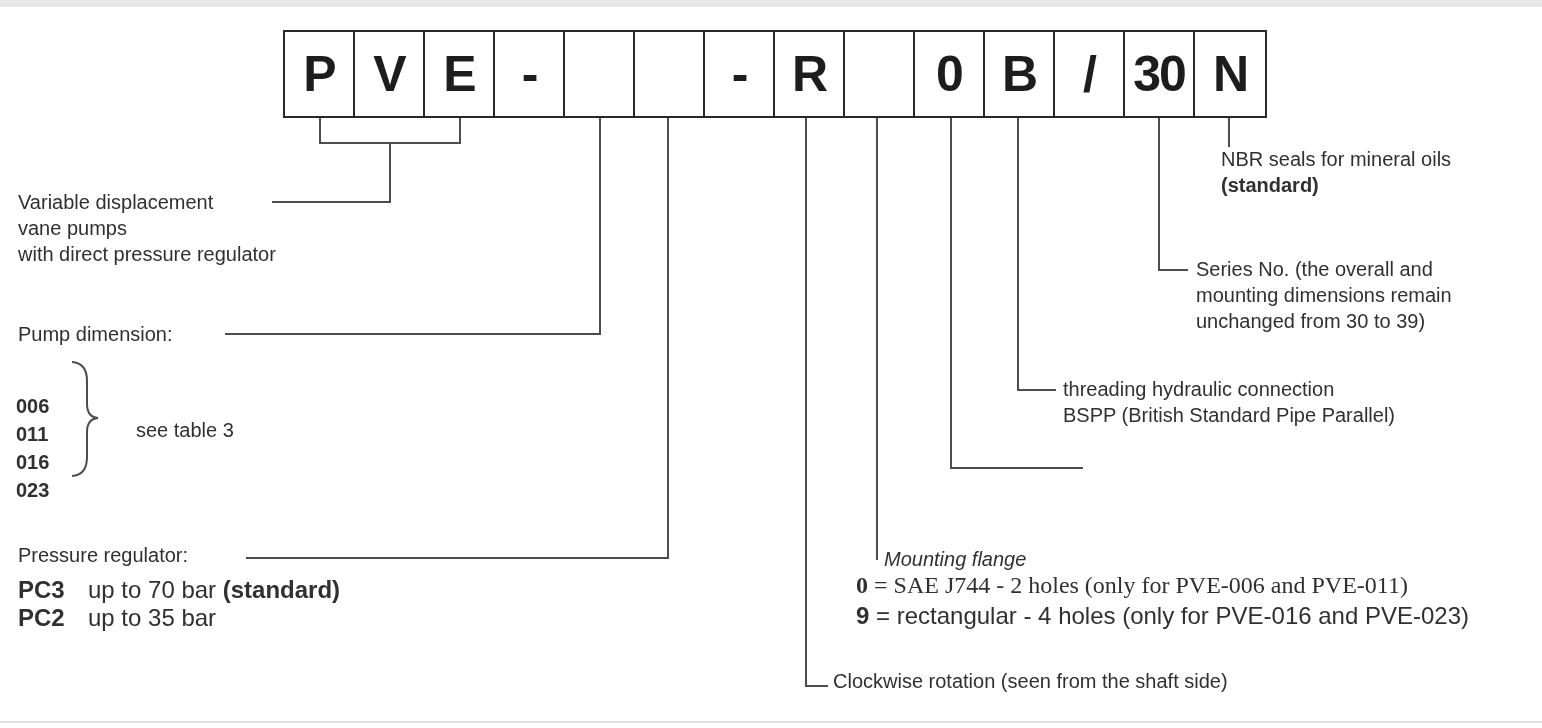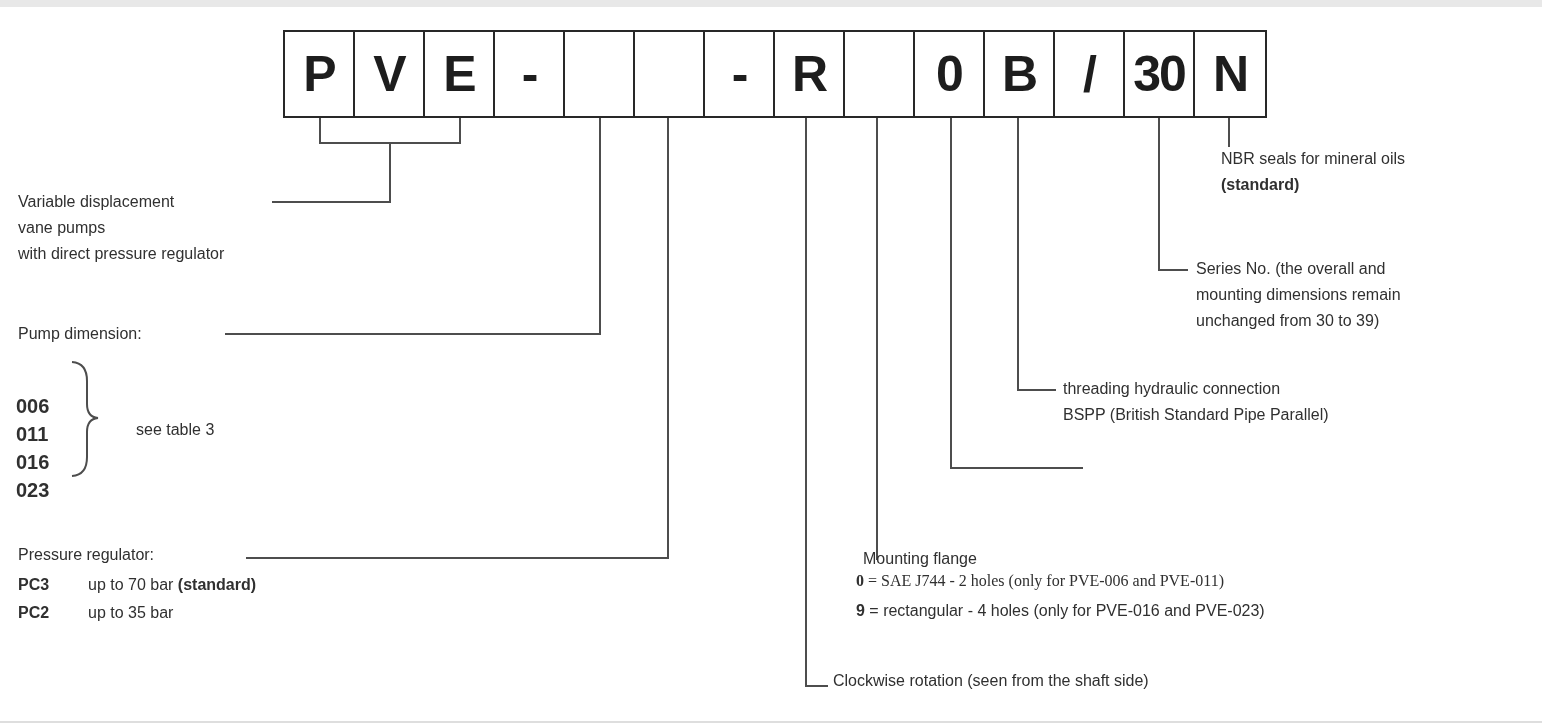--- a/index.html
+++ b/index.html
@@ -14,24 +14,24 @@
   .code-row{
     position:absolute;left:283px;top:30px;display:flex;
     border:2px solid #282828;background:#ffffff;box-sizing:border-box;height:88px;
   }
   .code-cell{
     width:70px;box-sizing:border-box;border-right:2px solid #282828;
     display:flex;align-items:center;justify-content:center;
     font-weight:bold;font-size:50px;color:#1d1d1d;letter-spacing:-2px;
   }
   .code-cell:last-child{border-right:none;}
-  .lbl{position:absolute;font-size:16px;line-height:26px;color:#303030;white-space:nowrap;}
+  .lbl{position:absolute;font-size:20px;line-height:26px;color:#303030;white-space:nowrap;}
   .b{font-weight:bold;}
   .sizes{line-height:28px;font-size:20px;}
-  .opt-row{position:absolute;font-size:16px;white-space:nowrap;color:#303030;}
+  .opt-row{position:absolute;font-size:24px;white-space:nowrap;color:#303030;}
   .opt-row .code{display:inline-block;font-weight:bold;}
   .pr-code{width:70px;}
 </style>
 </head>
 <body>
 
 <div class="canvas">
 
   <div class="scan-edge-top"></div>
 
@@ -95,21 +95,21 @@
   <div class="lbl" style="left:18px;top:542px;">Pressure regulator:</div>
   <div class="opt-row" style="left:18px;top:576px;">
     <span class="code pr-code">PC3</span><span>up to 70 bar </span><span class="b">(standard)</span><span></span>
   </div>
   <div class="opt-row" style="left:18px;top:604px;">
     <span class="code pr-code">PC2</span><span>up to 35 bar</span>
   </div>
 
   <div class="lbl" style="left:833px;top:668px;">Clockwise rotation (seen from the shaft side)</div>
 
-  <div class="lbl" style="left:863px;top:546px;">Mounting flange</div>
+  <div class="lbl" style="left:884px;top:546px;font-style:italic;">Mounting flange</div>
   <div class="opt-row" style="left:856px;top:572px;font-family:Liberation Serif, serif;">
     <span class="code">0</span><span> = SAE J744 - 2 holes (only for PVE-006 and PVE-011)</span>
   </div>
   <div class="opt-row" style="left:856px;top:602px;">
     <span class="code">9</span><span> = rectangular - 4 holes (only for PVE-016 and PVE-023)</span>
   </div>
 
 
   <div class="lbl" style="left:1063px;top:376px;">
     <div>threading hydraulic connection</div>

